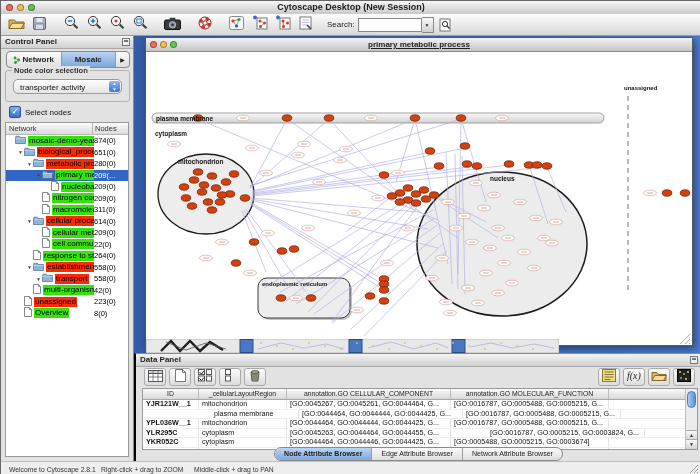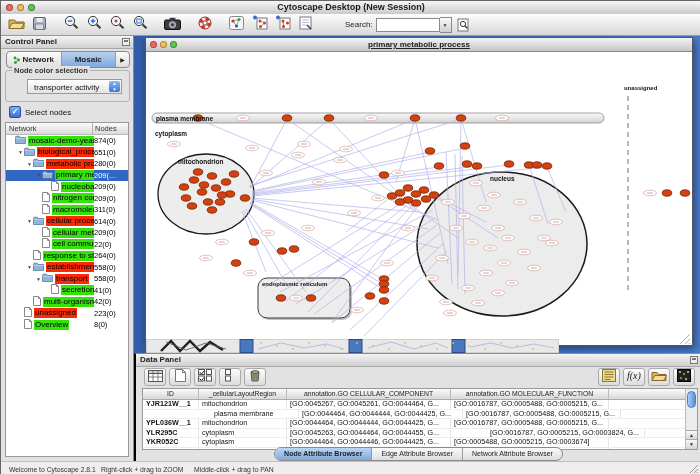--- a/index.html
+++ b/index.html
@@ -10,42 +10,42 @@
     background:linear-gradient(#f7f7f7,#c9c9c9);border-bottom:1px solid #8a8a8a;
     text-align:center;font-size:9px;font-weight:bold;color:#1a1a1a;line-height:13px;}
   .lights{position:absolute;left:5px;top:3px;display:flex;gap:4px;}
   .light{width:7px;height:7px;border-radius:50%;border:0.5px solid rgba(0,0,0,.35);box-sizing:border-box;}
   
   .toolbar{position:absolute;left:0;top:13px;width:700px;height:22px;
     background:linear-gradient(#fdfdfd,#d8d8d8);border-bottom:1px solid #9a9a9a;
     display:flex;align-items:center;padding-left:4px;box-sizing:border-box;}
   .tbtn{width:23px;height:19px;display:flex;align-items:center;justify-content:center;flex:0 0 auto;}
   .tsep{width:9px;flex:0 0 auto;}
-  .search-label{font-size:8px;color:#222;margin:0 3px 0 28px;}
+  .search-label{font-size:8px;color:#222;margin:0 3px 0 10px;}
   .search-field{width:58px;height:12px;border:1px solid #8a8a8a;background:#fff;font-size:8px;padding:0 2px;}
   .search-arrow{width:11px;height:14px;background:linear-gradient(#fafafa,#d0d0d0);
     border:1px solid #8a8a8a;border-left:none;font-size:5px;text-align:center;line-height:14px;color:#333;}
   
   .cpanel{position:absolute;left:0;top:35px;width:133px;height:425px;background:#e2e2e2;
     border-right:1px solid #8a8a8a;box-sizing:border-box;}
   .phead{height:12px;background:linear-gradient(#f4f4f4,#d0d0d0);border-bottom:1px solid #a8a8a8;
     font-size:8px;font-weight:bold;color:#222;line-height:12px;padding-left:4px;position:relative;}
   .float-ico{position:absolute;right:3px;top:2px;width:8px;height:8px;border:1px solid #777;
     background:#eee;box-sizing:border-box;}
   .float-ico:after{content:"";position:absolute;left:1px;top:1px;width:4px;height:2px;background:#777;}
   .cp-tabs{position:absolute;left:5px;top:15px;width:122px;height:15px;display:flex;
     border:1px solid #8a8a8a;border-radius:4px;overflow:hidden;background:linear-gradient(#fcfcfc,#dedede);}
   .cp-tab{flex:1;font-size:8px;font-weight:bold;color:#222;display:flex;align-items:center;justify-content:center;gap:2px;border-right:1px solid #9a9a9a;}
   .cp-tab.sel{background:linear-gradient(#b9d2f0,#7fa8dc);}
   .cp-tab-arrow{width:13px;font-size:6px;display:flex;align-items:center;justify-content:center;color:#222;}
   .groupbox{position:absolute;left:4px;top:34px;width:125px;height:32px;border:1px solid #b2b2b2;
     border-radius:3px;box-sizing:border-box;}
   .groupbox legend,.grouptitle{position:absolute;left:6px;top:-5px;background:#e2e2e2;font-size:7.5px;
     font-weight:bold;color:#333;padding:0 2px;}
-  .dropdown{position:absolute;left:21px;top:8px;right:7px;height:15px;border:1px solid #9a9a9a;border-radius:0;
+  .dropdown{position:absolute;left:7px;top:8px;right:7px;height:15px;border:1px solid #9a9a9a;border-radius:5px;
     background:linear-gradient(#ffffff,#e4e4e4);font-size:8px;color:#111;line-height:15px;padding-left:6px;box-sizing:border-box;}
   .stepper{position:absolute;right:1px;top:1px;width:11px;bottom:1px;border-radius:2px;
     background:linear-gradient(#8cb8f2,#3a74d4);color:#fff;font-size:4.5px;line-height:6px;text-align:center;}
   .checkrow{position:absolute;left:8px;top:70px;display:flex;align-items:center;gap:4px;font-size:8px;color:#111;}
   .checkbox{width:10px;height:10px;border-radius:2px;background:linear-gradient(#7fb0ee,#3a6fd0);
     border:1px solid #2a5090;color:#fff;font-size:8px;line-height:9px;text-align:center;font-weight:bold;}
   .treebox{position:absolute;left:4px;top:86px;right:4px;bottom:4px;background:#fff;border:1px solid #999;box-sizing:border-box;overflow:hidden;}
   .tree-header{height:11px;display:flex;background:linear-gradient(#fbfbfb,#dadada);border-bottom:1px solid #b8b8b8;
     font-size:7.5px;color:#333;}
   .th1{flex:1;padding-left:3px;line-height:11px;}
@@ -381,30 +381,20 @@
           </div>
           <div class="trow">
             <div style="width: 29px; flex: 0 0 auto;"></div>
             <div class="arrow">▼</div>
             <span style="flex: 0 0 auto; margin-right: 2px;"><svg width="11" height="9">
                 <path d="M0.5 8.5 V2.2 l0.6-1 h3.2 l1 1.3 h5.2 v6 Z" fill="#8fb4d8" stroke="#4a6a90" stroke-width="0.7"></path>
                 <path d="M0.5 3.6 h10" stroke="#c2d8ec" stroke-width="0.8"></path>
               </svg></span>
             <span class="chip" style="background: rgb(251, 42, 2);">transport</span>
             <span class="cnt">558(0)</span>
-          </div>
-          <div class="trow">
-            <div style="width: 38px; flex: 0 0 auto;"></div>
-            <div class="noarrow"></div>
-            <span style="flex: 0 0 auto; margin-right: 2px;"><svg width="8" height="10">
-                <path d="M0.5 0.5 h5 l2 2 v7 h-7 Z" fill="#fff" stroke="#888"></path>
-                <path d="M5.5 0.5 v2 h2" fill="none" stroke="#888"></path>
-              </svg></span>
-            <span class="chip" style="background: rgb(53, 227, 10);">secretion</span>
-            <span class="cnt">41(0)</span>
           </div>
           <div class="trow">
             <div style="width: 20px; flex: 0 0 auto;"></div>
             <div class="noarrow"></div>
             <span style="flex: 0 0 auto; margin-right: 2px;"><svg width="8" height="10">
                 <path d="M0.5 0.5 h5 l2 2 v7 h-7 Z" fill="#fff" stroke="#888"></path>
                 <path d="M5.5 0.5 v2 h2" fill="none" stroke="#888"></path>
               </svg></span>
             <span class="chip" style="background: rgb(53, 227, 10);">multi-organism pro</span>
             <span class="cnt">42(0)</span>

